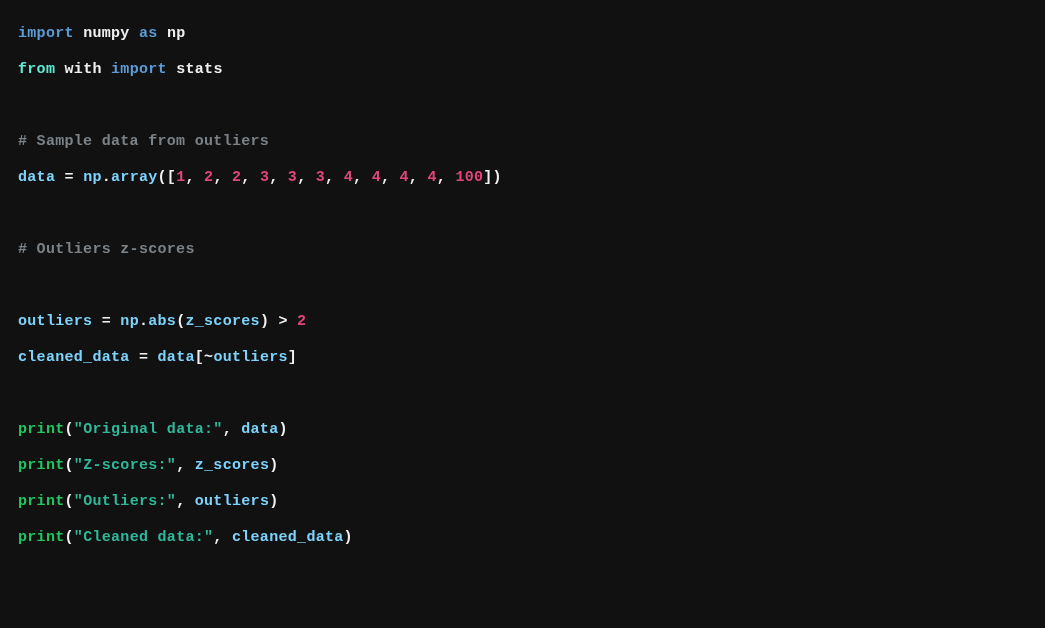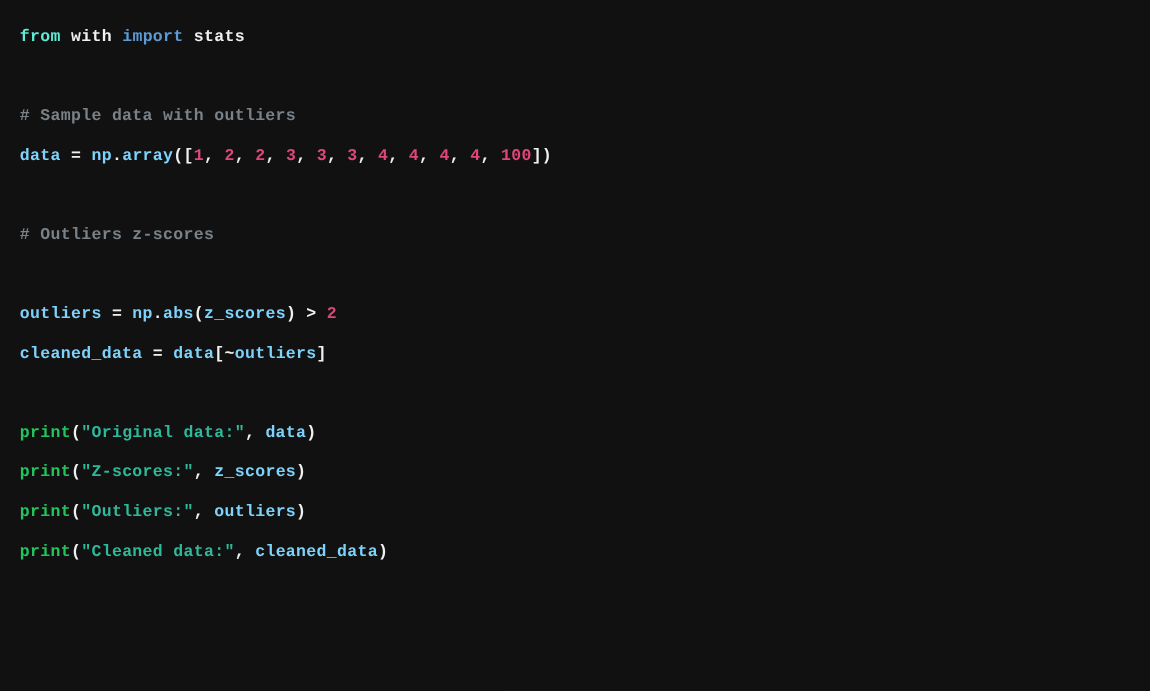--- a/index.html
+++ b/index.html
@@ -36,26 +36,27 @@
   .num { color: #e0457b; }
   .op { color: #f0f0f0; font-weight: 700; }
   .string { color: #2fb89a; }
   .builtin { color: #22c55e; }
 </style>
 </head>
 <body>
 
 <div>
 
+<div class="code-line"><span class="kw-import">import</span> <span class="module">numpy</span> <span class="kw-as">as</span> <span class="module">np</span></div>
 
 <div class="code-line"><span class="kw-from">from</span> <span class="module">with</span> <span class="kw-import">import</span> <span class="module">stats</span></div>
 
 <div class="blank-line"></div>
 
-<div class="code-line"><span class="comment"># Sample data with outliers</span></div>
+<div class="code-line"><span class="comment"># Sample data from outliers</span></div>
 
 <div class="code-line"><span class="ident">data</span><span class="op"> = </span><span class="ident">np</span><span class="punct">.</span><span class="ident">array</span><span class="punct">([</span><span class="num">1</span><span class="punct">, </span><span class="num">2</span><span class="punct">, </span><span class="num">2</span><span class="punct">, </span><span class="num">3</span><span class="punct">, </span><span class="num">3</span><span class="punct">, </span><span class="num">3</span><span class="punct">, </span><span class="num">4</span><span class="punct">, </span><span class="num">4</span><span class="punct">, </span><span class="num">4</span><span class="punct">, </span><span class="num">4</span><span class="punct">, </span><span class="num">100</span><span class="punct">])</span></div>
 
 <div class="blank-line"></div>
 
 <div class="code-line"><span class="comment"># Outliers z-scores</span></div>
 
 
 <div class="blank-line"></div>
 

